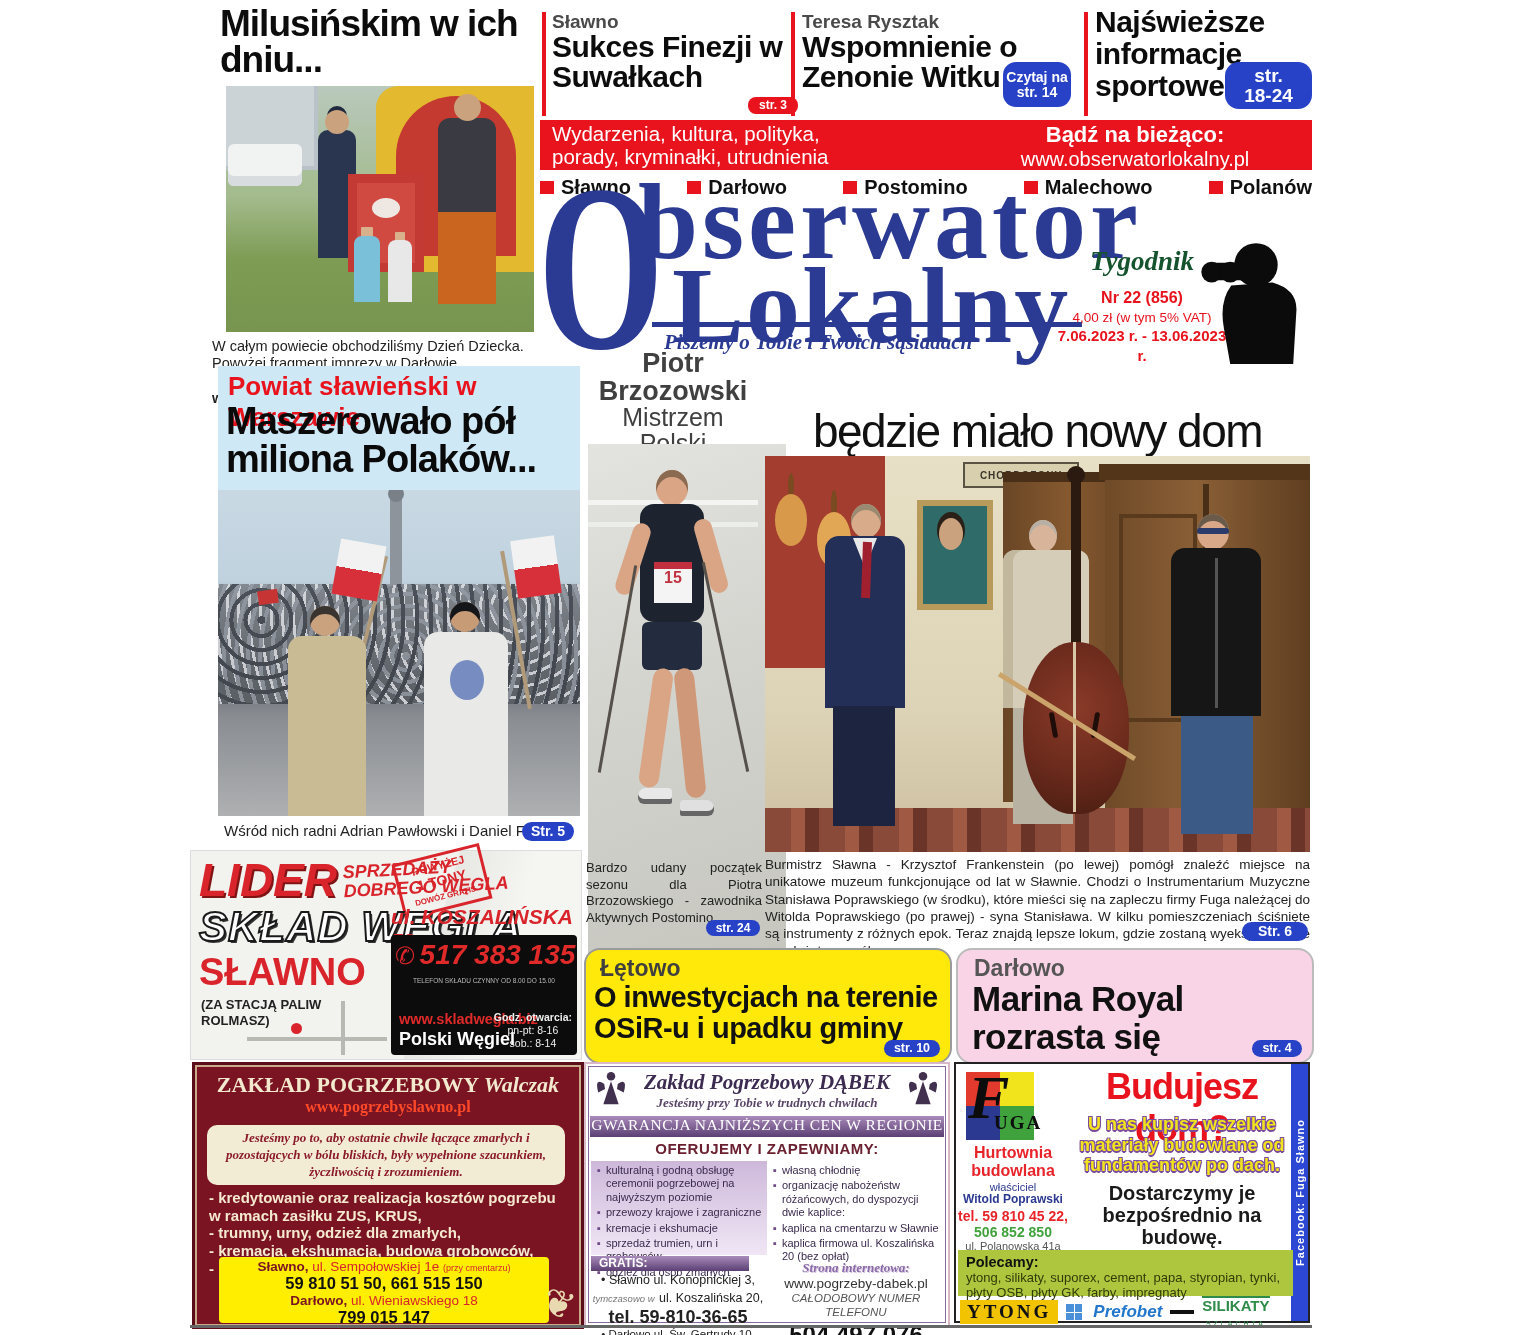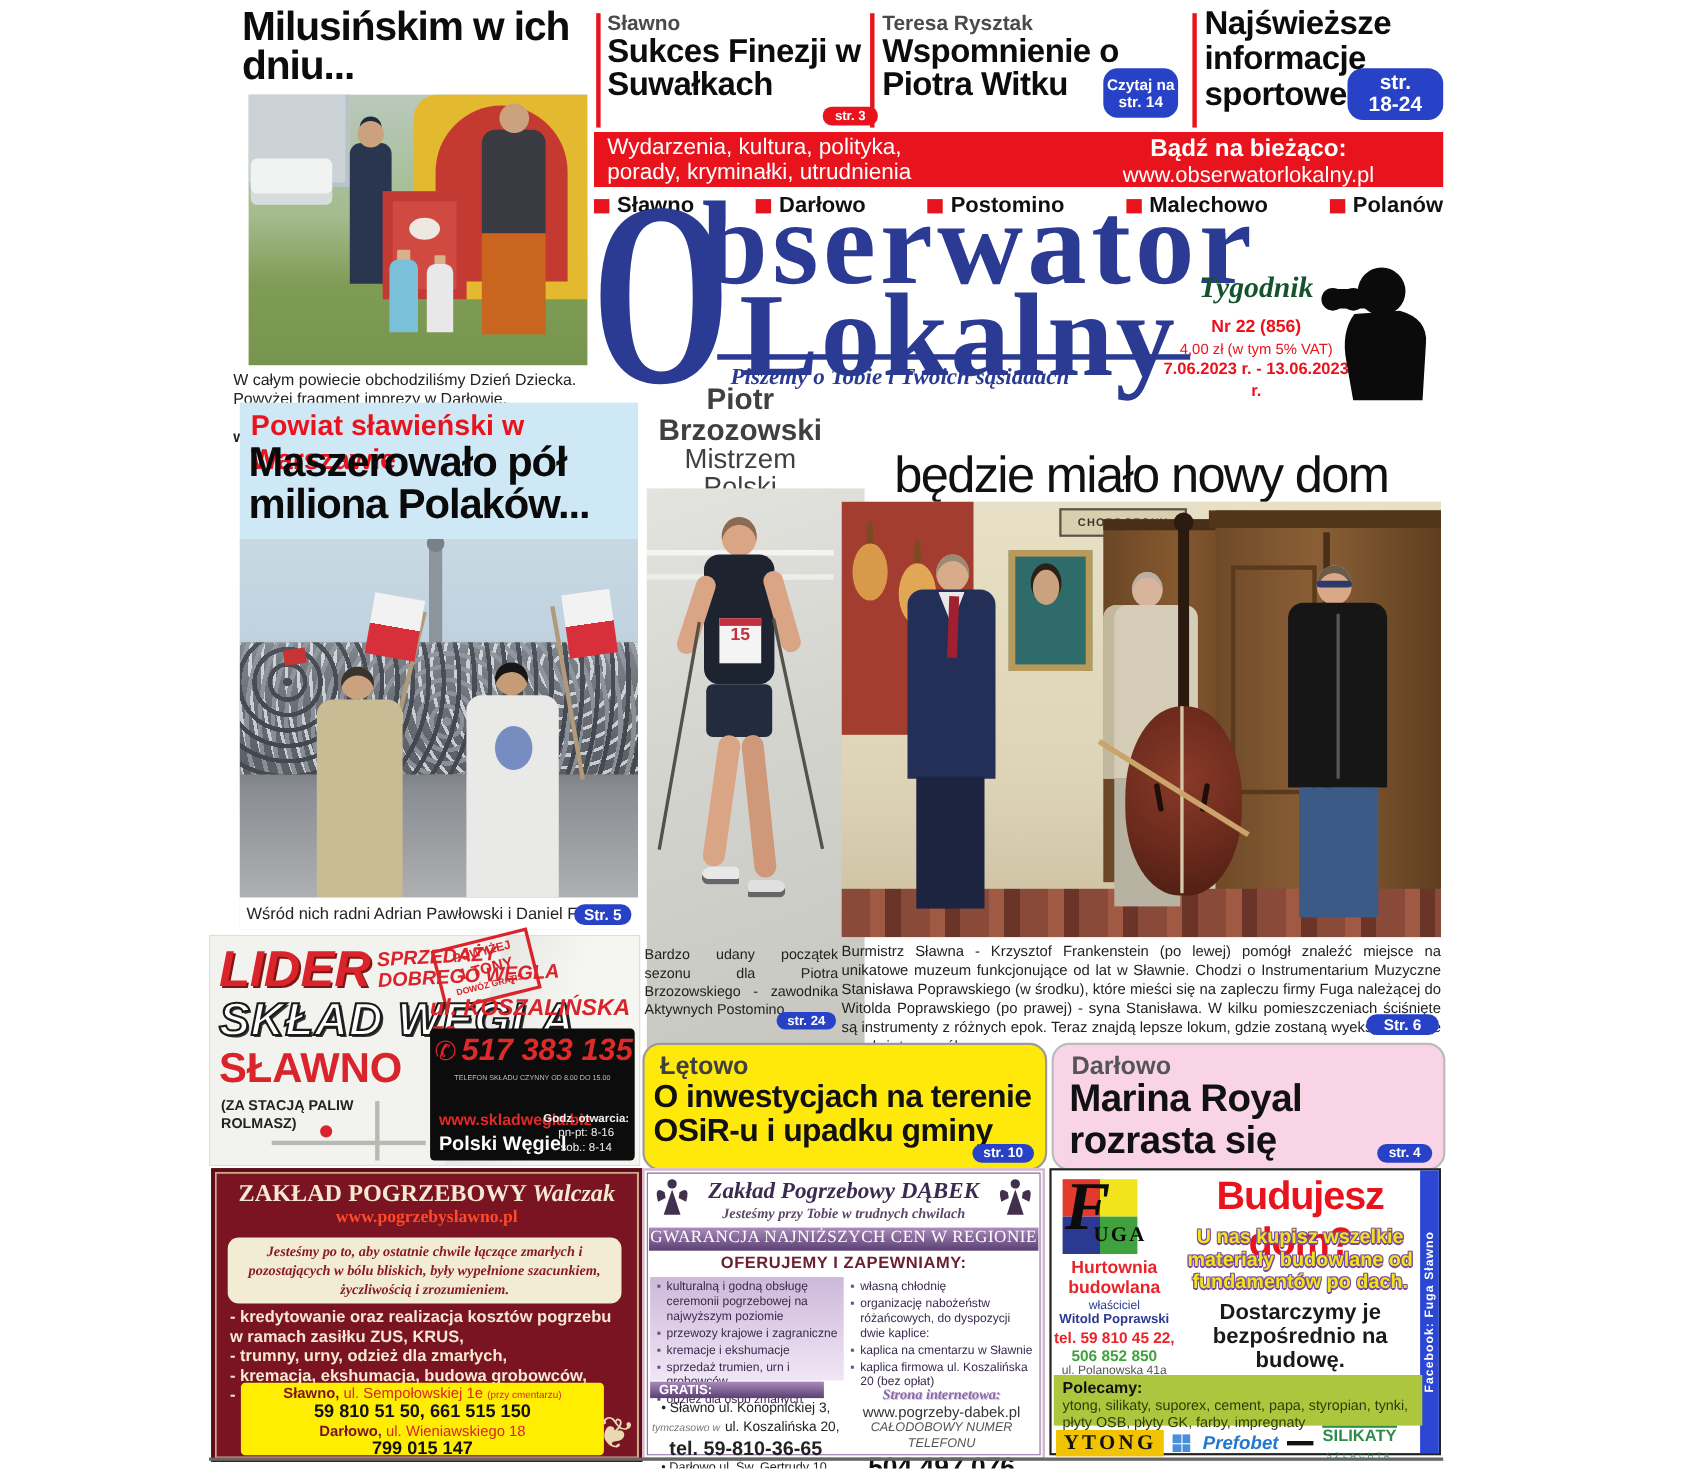--- a/index.html
+++ b/index.html
@@ -106,21 +106,21 @@
   <div class="abs t2" style="left:362px;top:12px;width:238px;">
     <div class="kick" style="font-size:19px;">Sławno</div>
     <div class="b" style="font-size:30px;letter-spacing:-.5px;color:#0c0c0c;">Sukces Finezji w Suwałkach</div>
   </div>
   <div class="badge" style="left:558px;top:97px;width:50px;height:17px;font-size:12px;background:#e8131d;border-radius:8px;">str. 3</div>
 
   <div class="vdiv" style="left:601px;top:12px;height:104px;"></div>
 
   <div class="abs t3" style="left:612px;top:12px;width:275px;">
     <div class="kick" style="font-size:19px;">Teresa Rysztak</div>
-    <div class="b" style="font-size:30px;letter-spacing:-.5px;color:#0c0c0c;">Wspomnienie o Piotra Witku</div>
+    <div class="b" style="font-size:30px;letter-spacing:-.5px;color:#0c0c0c;">Wspomnienie o Zenonie Witku</div>
   </div>
   <div class="badge" style="left:813px;top:62px;width:68px;height:45px;font-size:14px;border-radius:13px;flex-direction:column;">
     <span>Czytaj na</span>
     <span>str. 14</span>
   </div>
 
   <div class="vdiv" style="left:894px;top:12px;height:104px;"></div>
 
   <div class="abs t4 b" style="left:905px;top:6px;width:180px;font-size:30px;letter-spacing:-.5px;color:#0c0c0c;line-height:1.06;">Najświeższe informacje sportowe</div>
   <div class="badge" style="left:1035px;top:62px;width:87px;height:47px;font-size:19px;border-radius:14px;flex-direction:column;">

